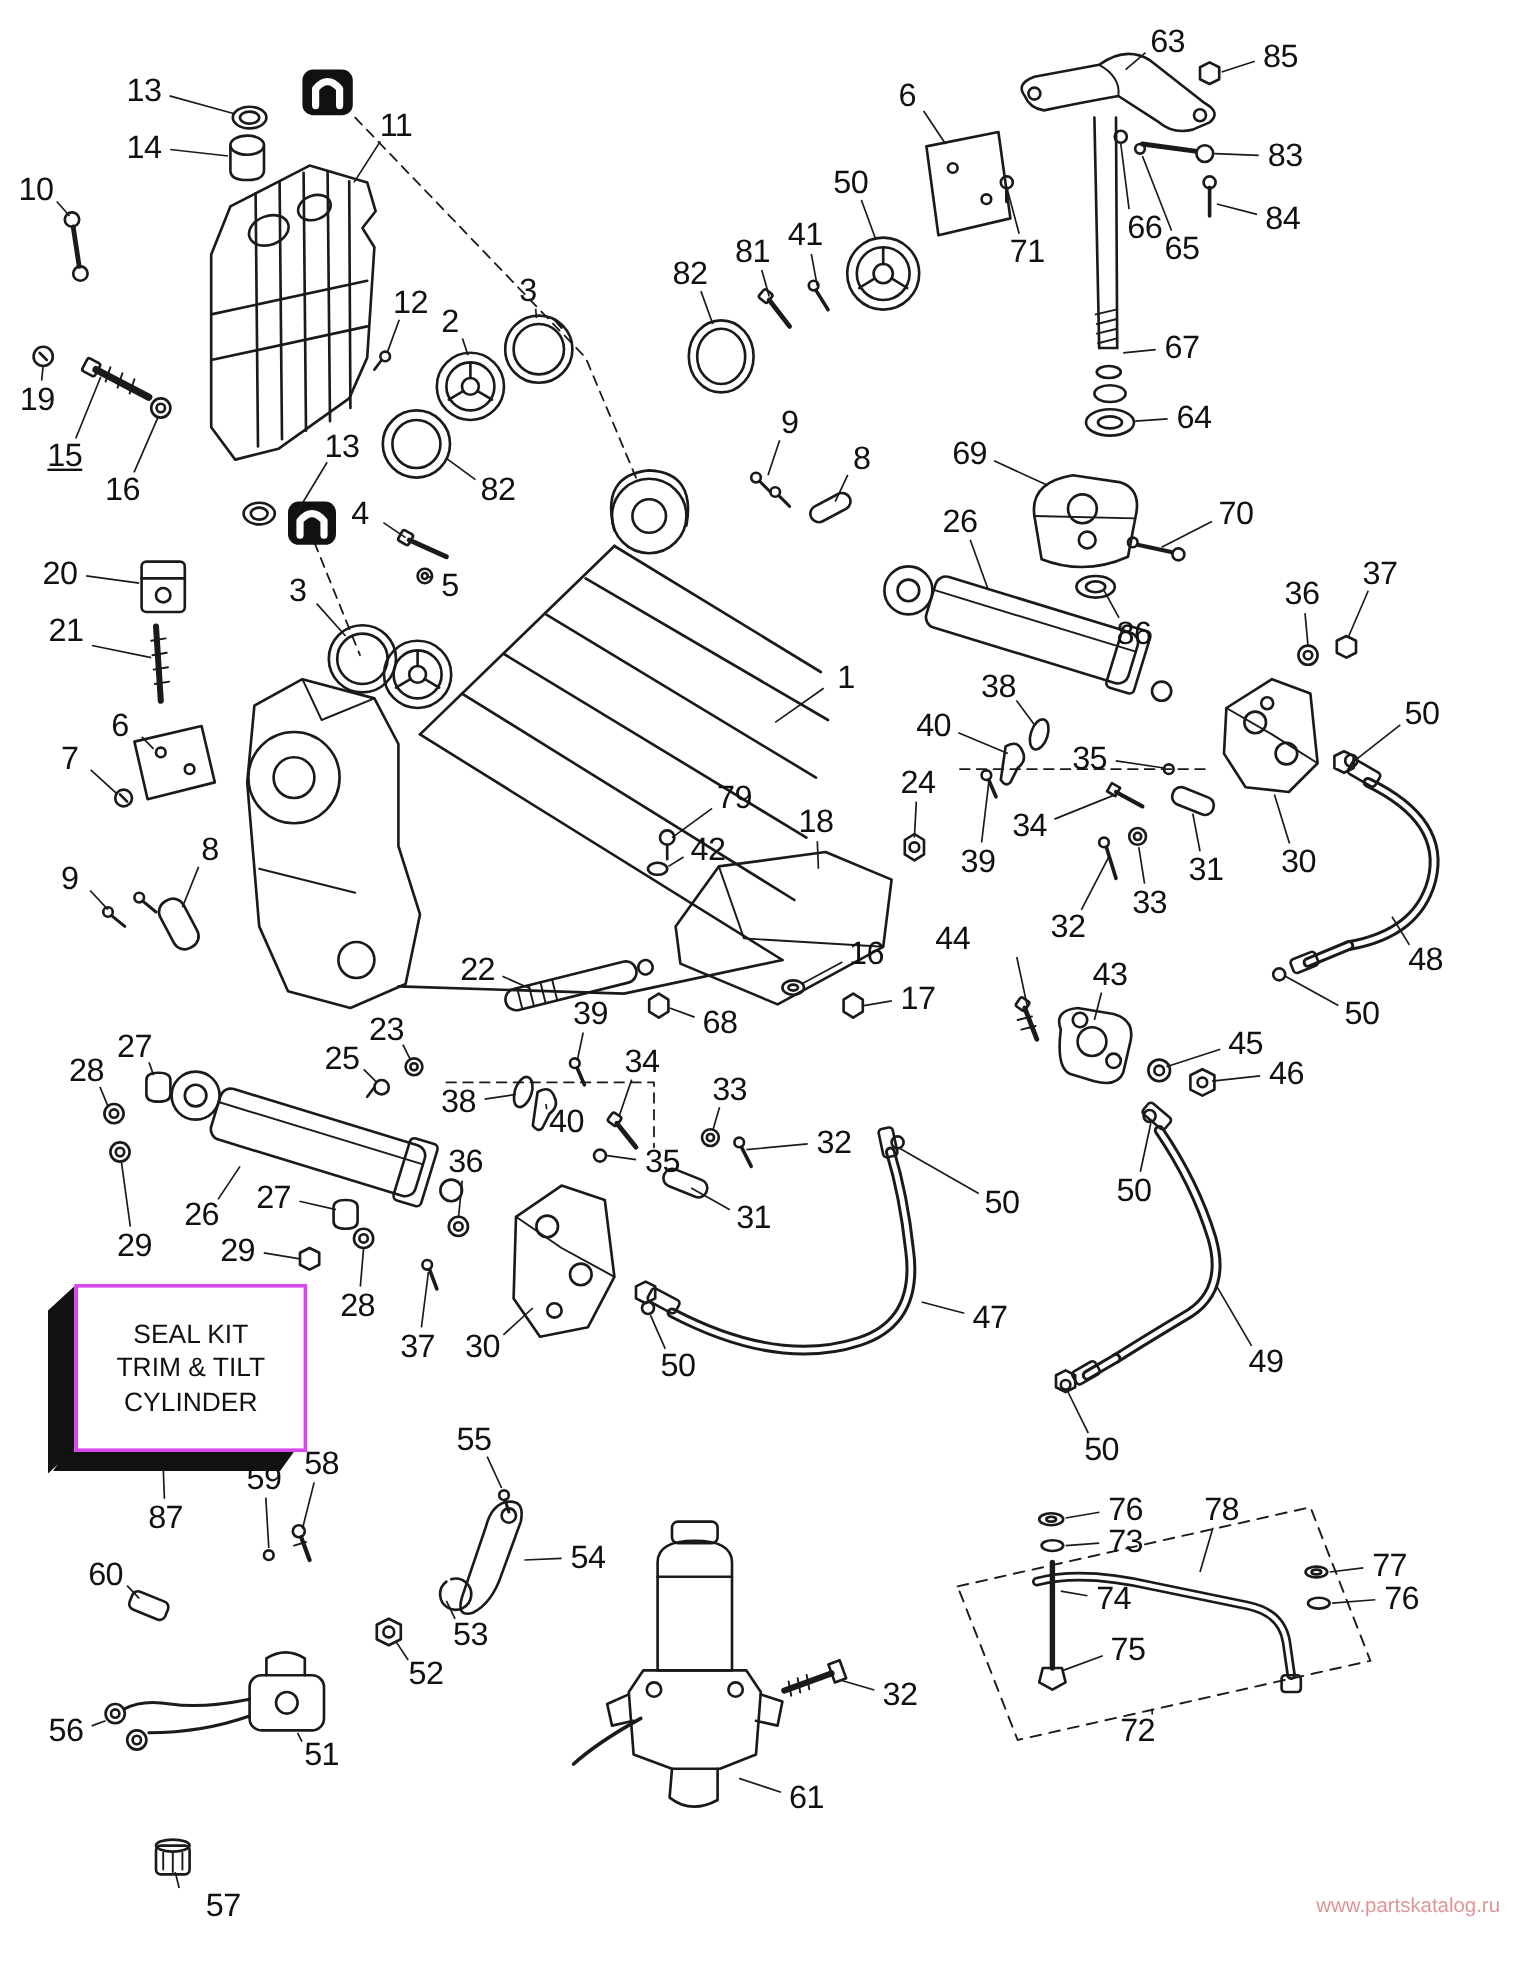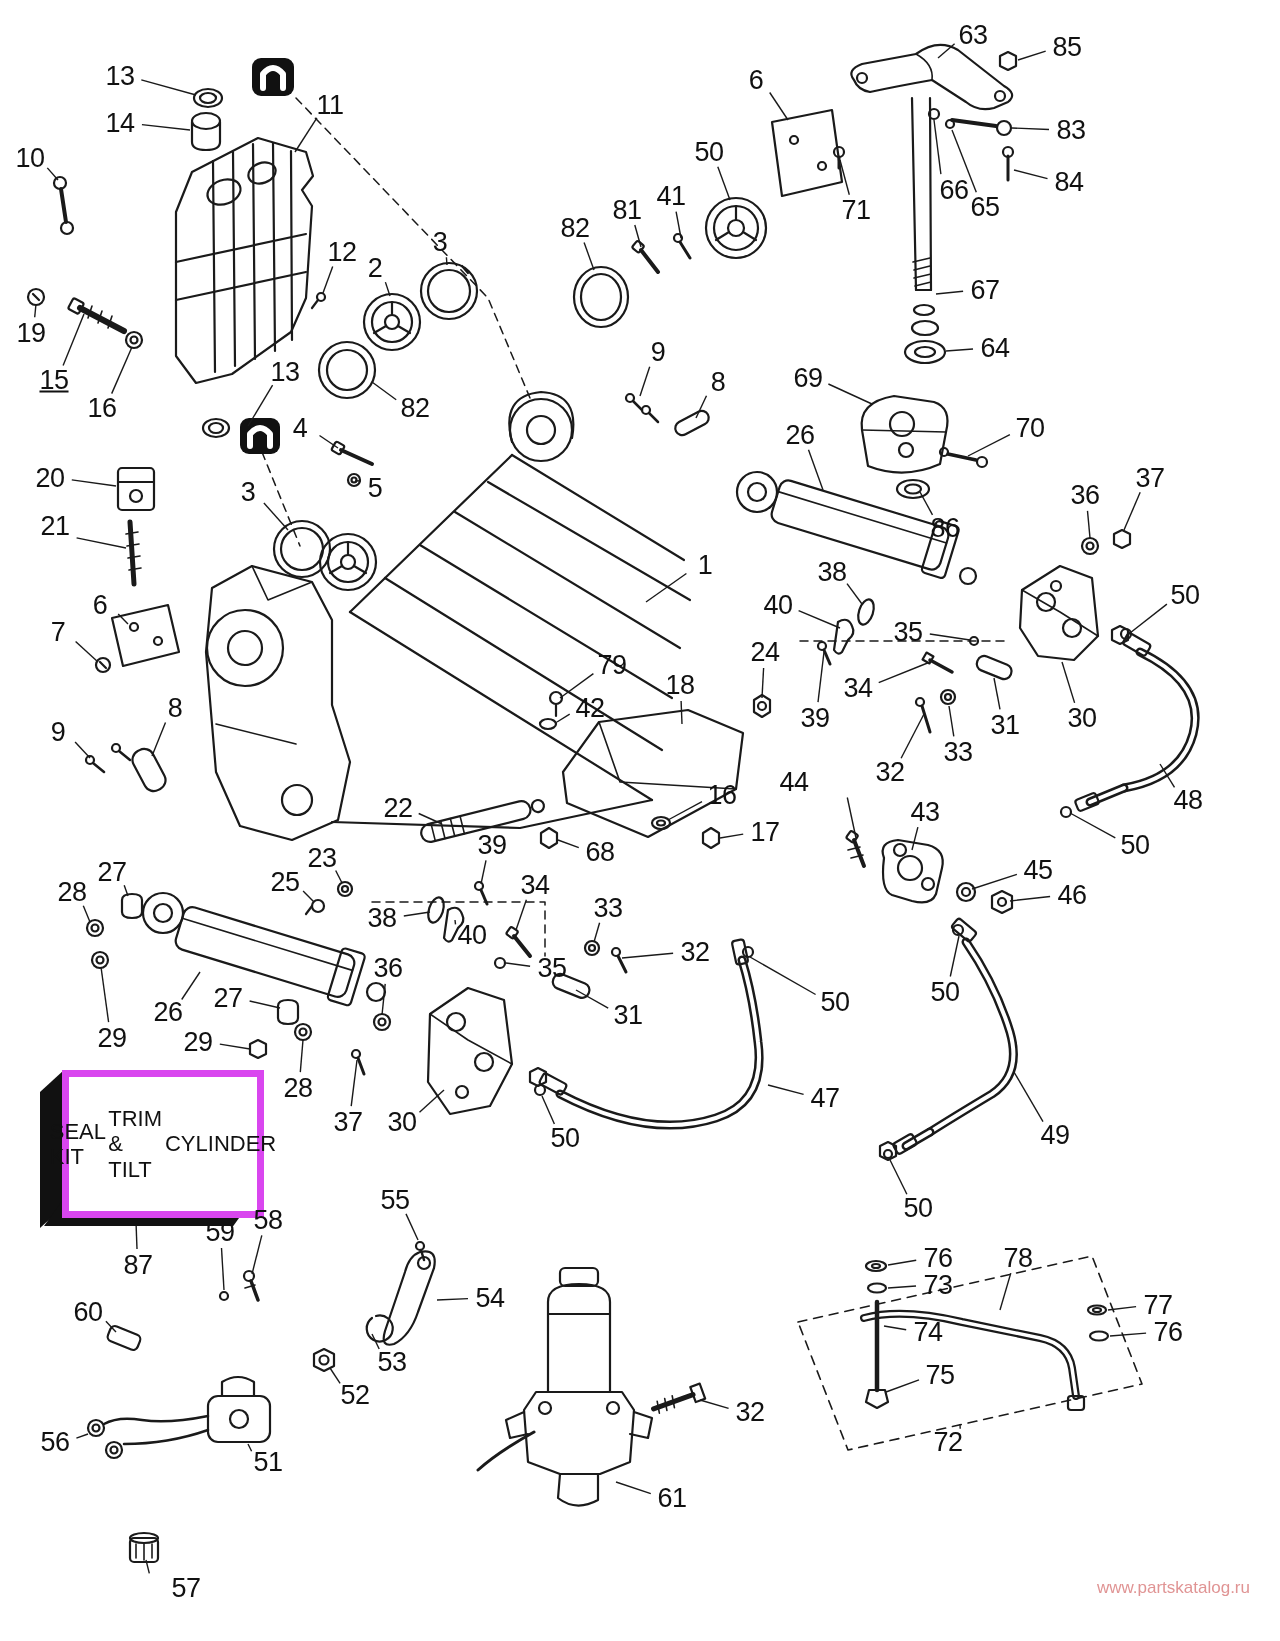--- a/index.html
+++ b/index.html
@@ -10,22 +10,22 @@
   #leader-layer{z-index:2;}
   #labels-layer{position:absolute;left:0;top:0;width:1280px;height:1641px;z-index:4;pointer-events:none;}
   .part-label{position:absolute;transform:translate(-50%,-50%);font-size:27px;font-weight:400;
               color:#111;white-space:nowrap;letter-spacing:-0.5px;}
   .leader{stroke:#1a1a1a;stroke-width:1.4;}
   
   .sealkit-side{position:absolute;left:40px;top:1070px;width:24px;height:158px;background:#111;z-index:3;
                 clip-path:polygon(100% 0%,100% 86%,0% 100%,0% 14%);}
   .sealkit-bottom{position:absolute;left:44px;top:1200px;width:208px;height:26px;background:#111;z-index:3;
                 clip-path:polygon(0% 100%,9% 0%,100% 0%,91% 100%);}
-  .sealkit-front{position:absolute;left:62px;top:1070px;width:188px;height:134px;border:7px solid #d946ef;
-                 background:#fff;z-index:3;display:flex;align-items:center;
+  .sealkit-front{position:absolute;left:62px;top:1070px;width:188px;height:134px;border:3px solid #d946ef;
+                 background:#fff;z-index:3;display:flex;flex-direction:column;align-items:center;
                  justify-content:center;gap:3px;}
   .sealkit-front div{font-size:22px;color:#111;line-height:1.15;}
   .watermark{position:absolute;left:980px;top:1578px;width:270px;text-align:right;font-size:17px;z-index:4;}
 </style>
 </head>
 <body>
 
 <div class="canvas">
 
   <svg class="layer" id="art-layer" viewBox="0 0 1280 1641">

